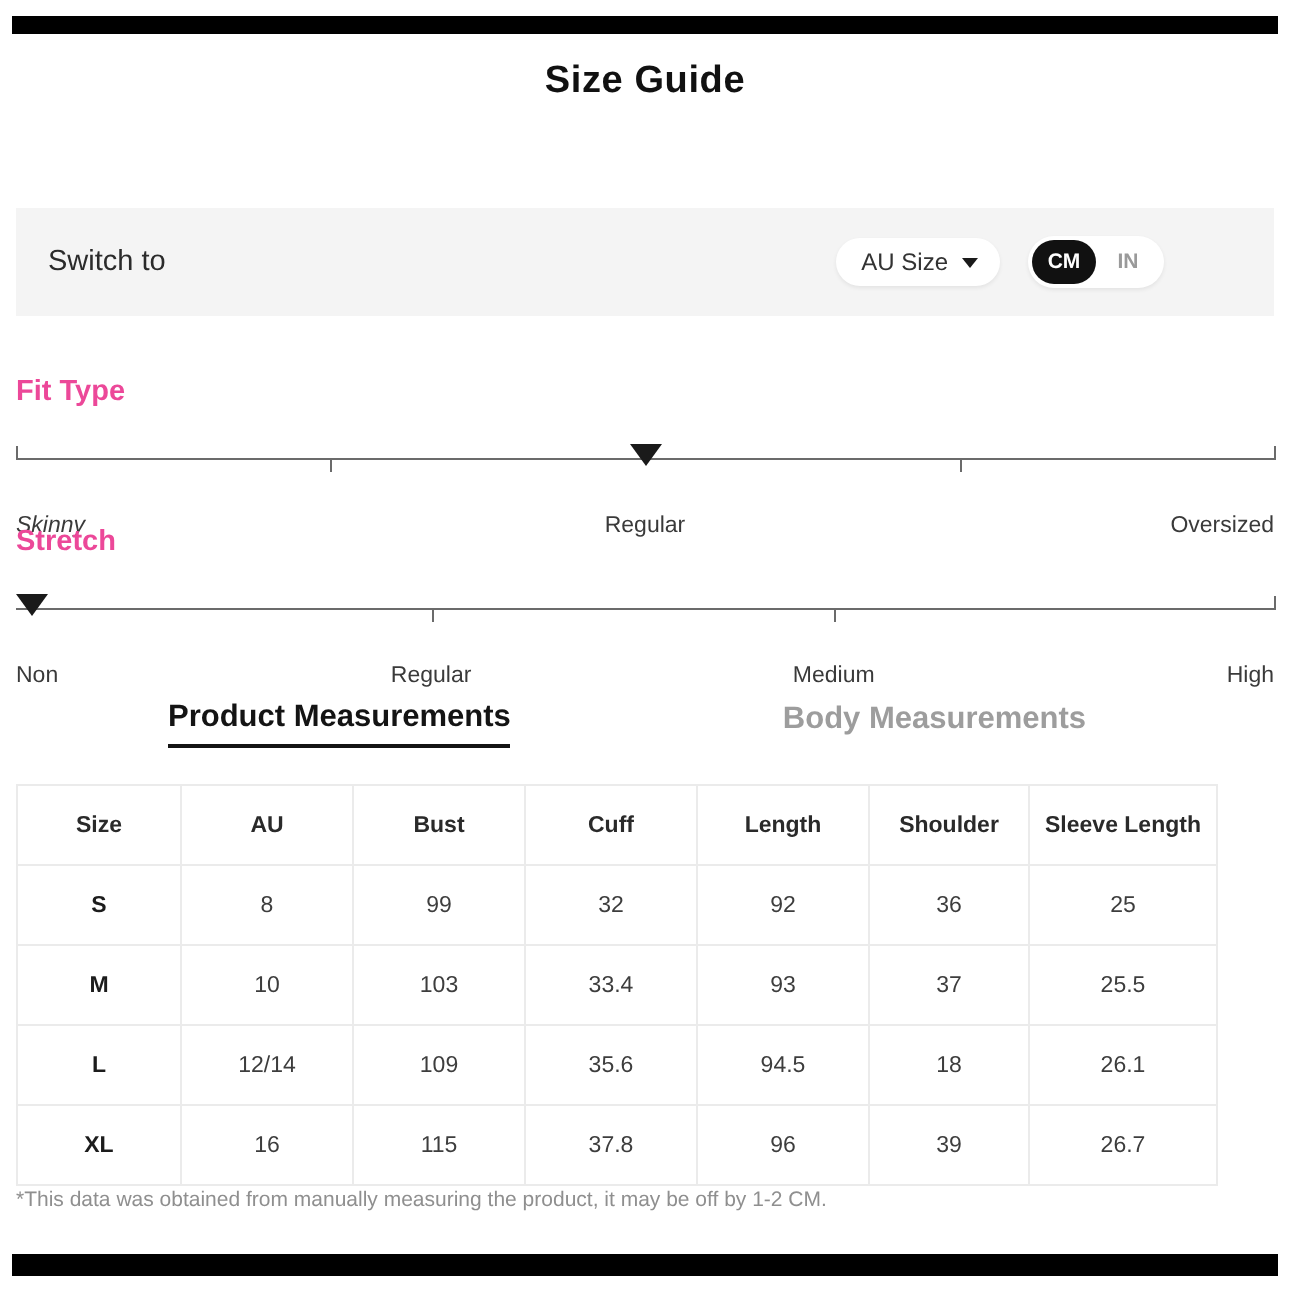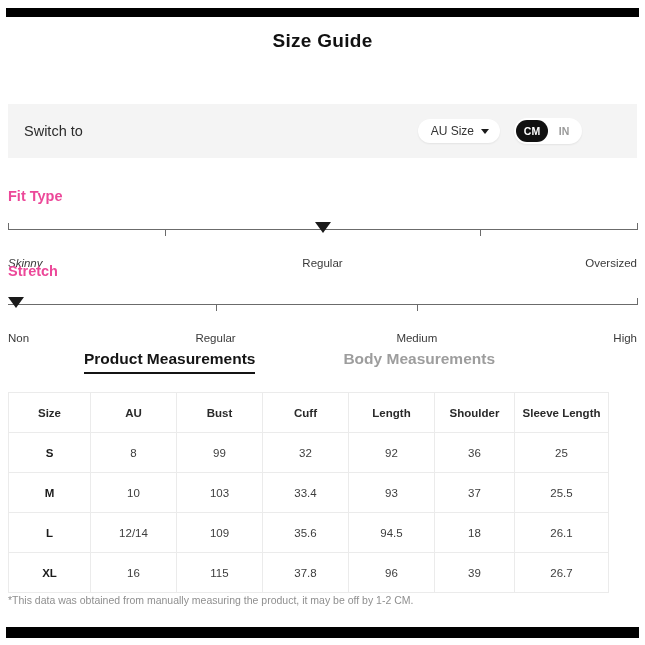--- a/index.html
+++ b/index.html
@@ -153,21 +153,22 @@
   }
   .axis-labels span { position: absolute; white-space: nowrap; }
 
   
   .tabs {
     position: absolute;
     top: 350px;
     left: 8px;
     width: 629px;
     display: flex;
-    align-items: flex-start;
+    align-items: center;
+    gap: 48px;
   }
   .tab {
     font-size: 15.5px;
     font-weight: bold;
     padding-bottom: 4px;
   }
   .tab.active {
     color: #141414;
     border-bottom: 2.5px solid #141414;
     margin-left: 76px;

